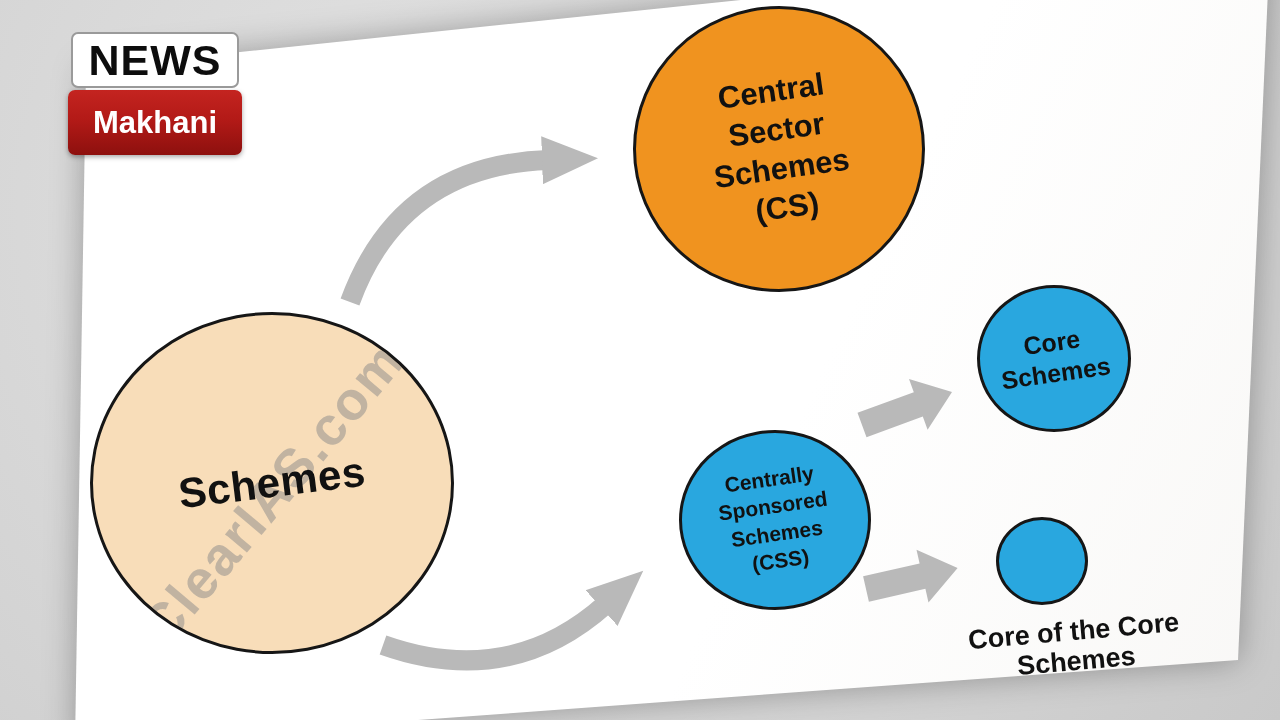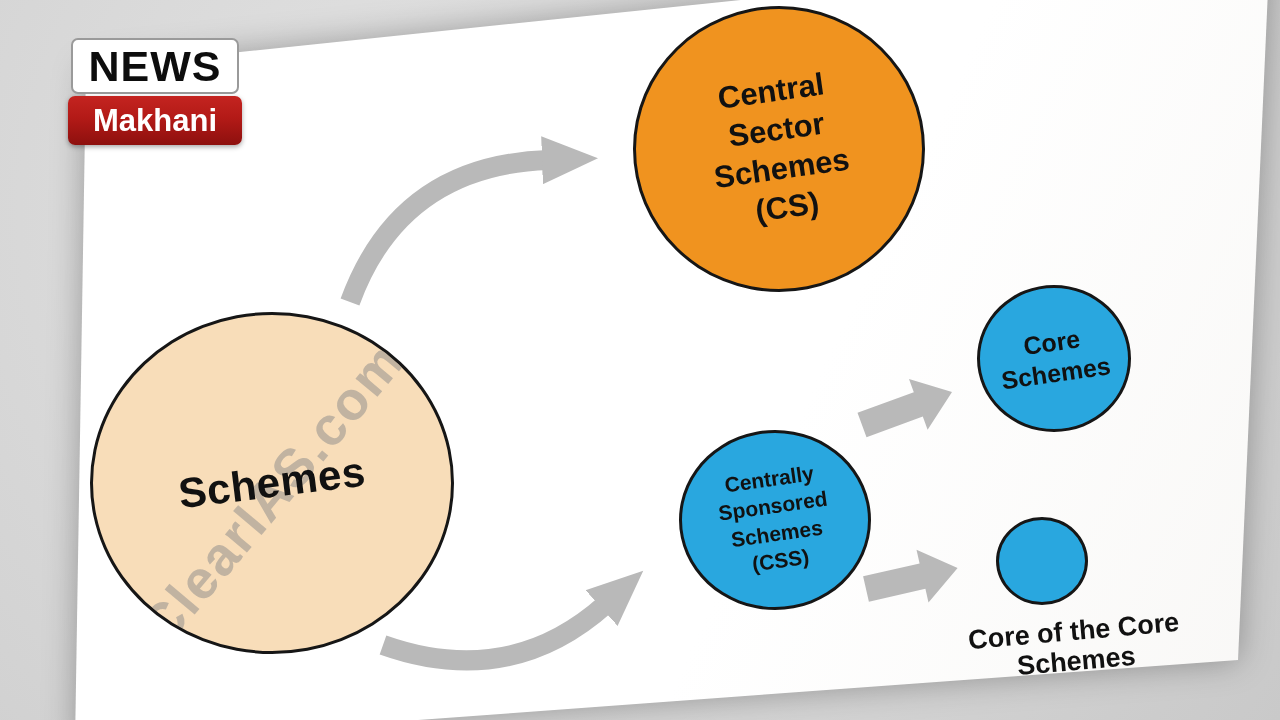--- a/index.html
+++ b/index.html
@@ -55,29 +55,29 @@
   .node-css{left:679px;top:430px;width:192px;height:180px;background:var(--blue-fill);}
   .css-label{transform:rotate(-8deg);font-size:21px;line-height:1.3;}
   .node-core{left:977px;top:285px;width:154px;height:147px;background:var(--blue-fill);}
   .core-label{transform:rotate(-8deg);font-size:25px;line-height:1.25;}
   .node-core-small{left:996px;top:517px;width:92px;height:88px;background:var(--blue-fill);}
   .core-of-core{
     position:absolute;left:940px;top:616px;width:270px;text-align:center;
     font-weight:bold;font-size:27px;line-height:1.12;color:#111;
     transform:rotate(-5deg);
   }
-  .logo{position:absolute;left:68px;top:38px;z-index:10;width:174px;}
+  .logo{position:absolute;left:68px;top:32px;z-index:10;width:174px;}
   .logo-top{
     background:#ffffff;border:2px solid #9a9a9a;border-radius:7px;
     margin:0 3px;height:56px;display:flex;align-items:center;justify-content:center;
     font-size:43px;font-weight:900;letter-spacing:1px;color:var(--logo-text-dark);
   }
   .logo-bottom{
     background:linear-gradient(180deg,#c42420 0%,var(--logo-red) 45%,#8d100e 100%);
-    border-radius:7px;height:49px;margin-top:2px;
+    border-radius:7px;height:65px;margin-top:2px;
     display:flex;align-items:center;justify-content:center;
     font-size:31px;font-weight:bold;color:#ffffff;
     box-shadow:0 2px 5px rgba(0,0,0,.35);
   }
 </style>
 </head>
 <body>
 
 <div class="screen">
 

